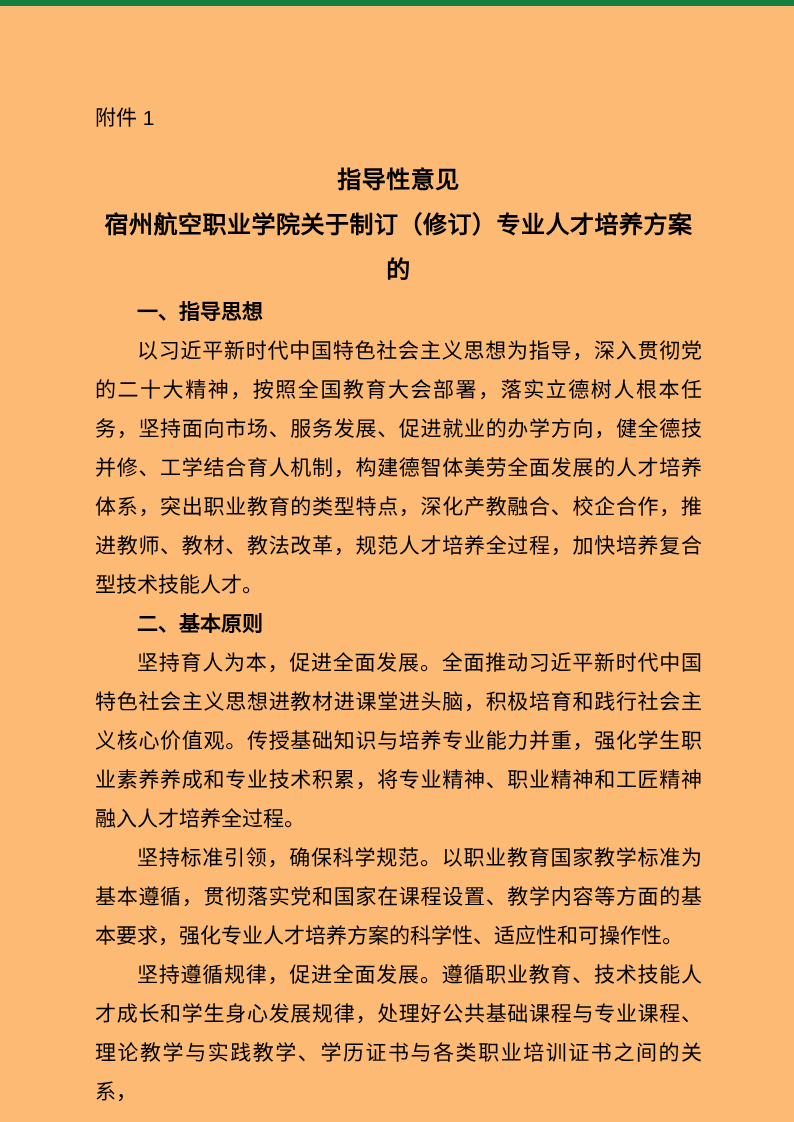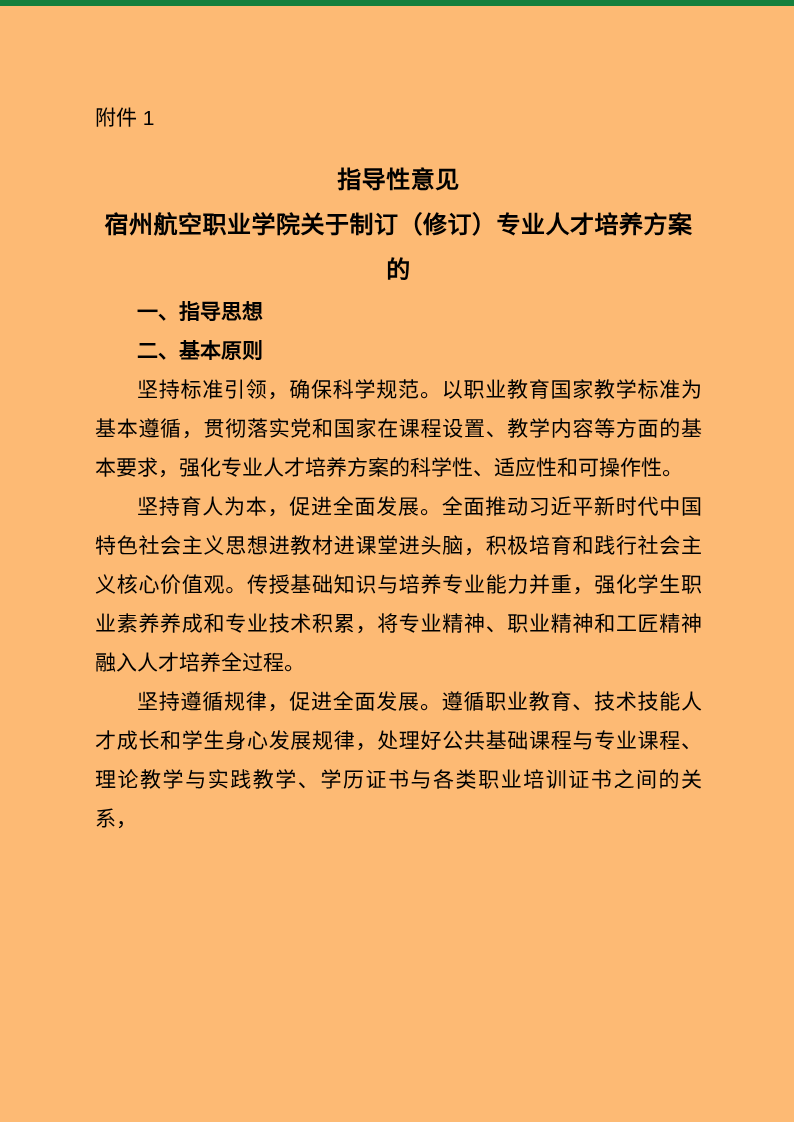--- a/index.html
+++ b/index.html
@@ -65,24 +65,25 @@
 
   <div class="doc-title">
     <div>指导性意见</div>
     <div>宿州航空职业学院关于制订（修订）专业人才培养方案的</div>
   </div>
 
   <div class="doc-body">
 
     <h2 class="section-heading">一、指导思想</h2>
 
+    <p class="doc-paragraph">以习近平新时代中国特色社会主义思想为指导，深入贯彻党的二十大精神，按照全国教育大会部署，落实立德树人根本任务，坚持面向市场、服务发展、促进就业的办学方向，健全德技并修、工学结合育人机制，构建德智体美劳全面发展的人才培养体系，突出职业教育的类型特点，深化产教融合、校企合作，推进教师、教材、教法改革，规范人才培养全过程，加快培养复合型技术技能人才。</p>
 
     <h2 class="section-heading">二、基本原则</h2>
 
+    <p class="doc-paragraph">坚持育人为本，促进全面发展。全面推动习近平新时代中国特色社会主义思想进教材进课堂进头脑，积极培育和践行社会主义核心价值观。传授基础知识与培养专业能力并重，强化学生职业素养养成和专业技术积累，将专业精神、职业精神和工匠精神融入人才培养全过程。</p>
+
     <p class="doc-paragraph">坚持标准引领，确保科学规范。以职业教育国家教学标准为基本遵循，贯彻落实党和国家在课程设置、教学内容等方面的基本要求，强化专业人才培养方案的科学性、适应性和可操作性。</p>
-
-    <p class="doc-paragraph">坚持育人为本，促进全面发展。全面推动习近平新时代中国特色社会主义思想进教材进课堂进头脑，积极培育和践行社会主义核心价值观。传授基础知识与培养专业能力并重，强化学生职业素养养成和专业技术积累，将专业精神、职业精神和工匠精神融入人才培养全过程。</p>
 
     <p class="doc-paragraph">坚持遵循规律，促进全面发展。遵循职业教育、技术技能人才成长和学生身心发展规律，处理好公共基础课程与专业课程、理论教学与实践教学、学历证书与各类职业培训证书之间的关系，</p>
 
   </div>
 
 </div>
 
 </body></html>

